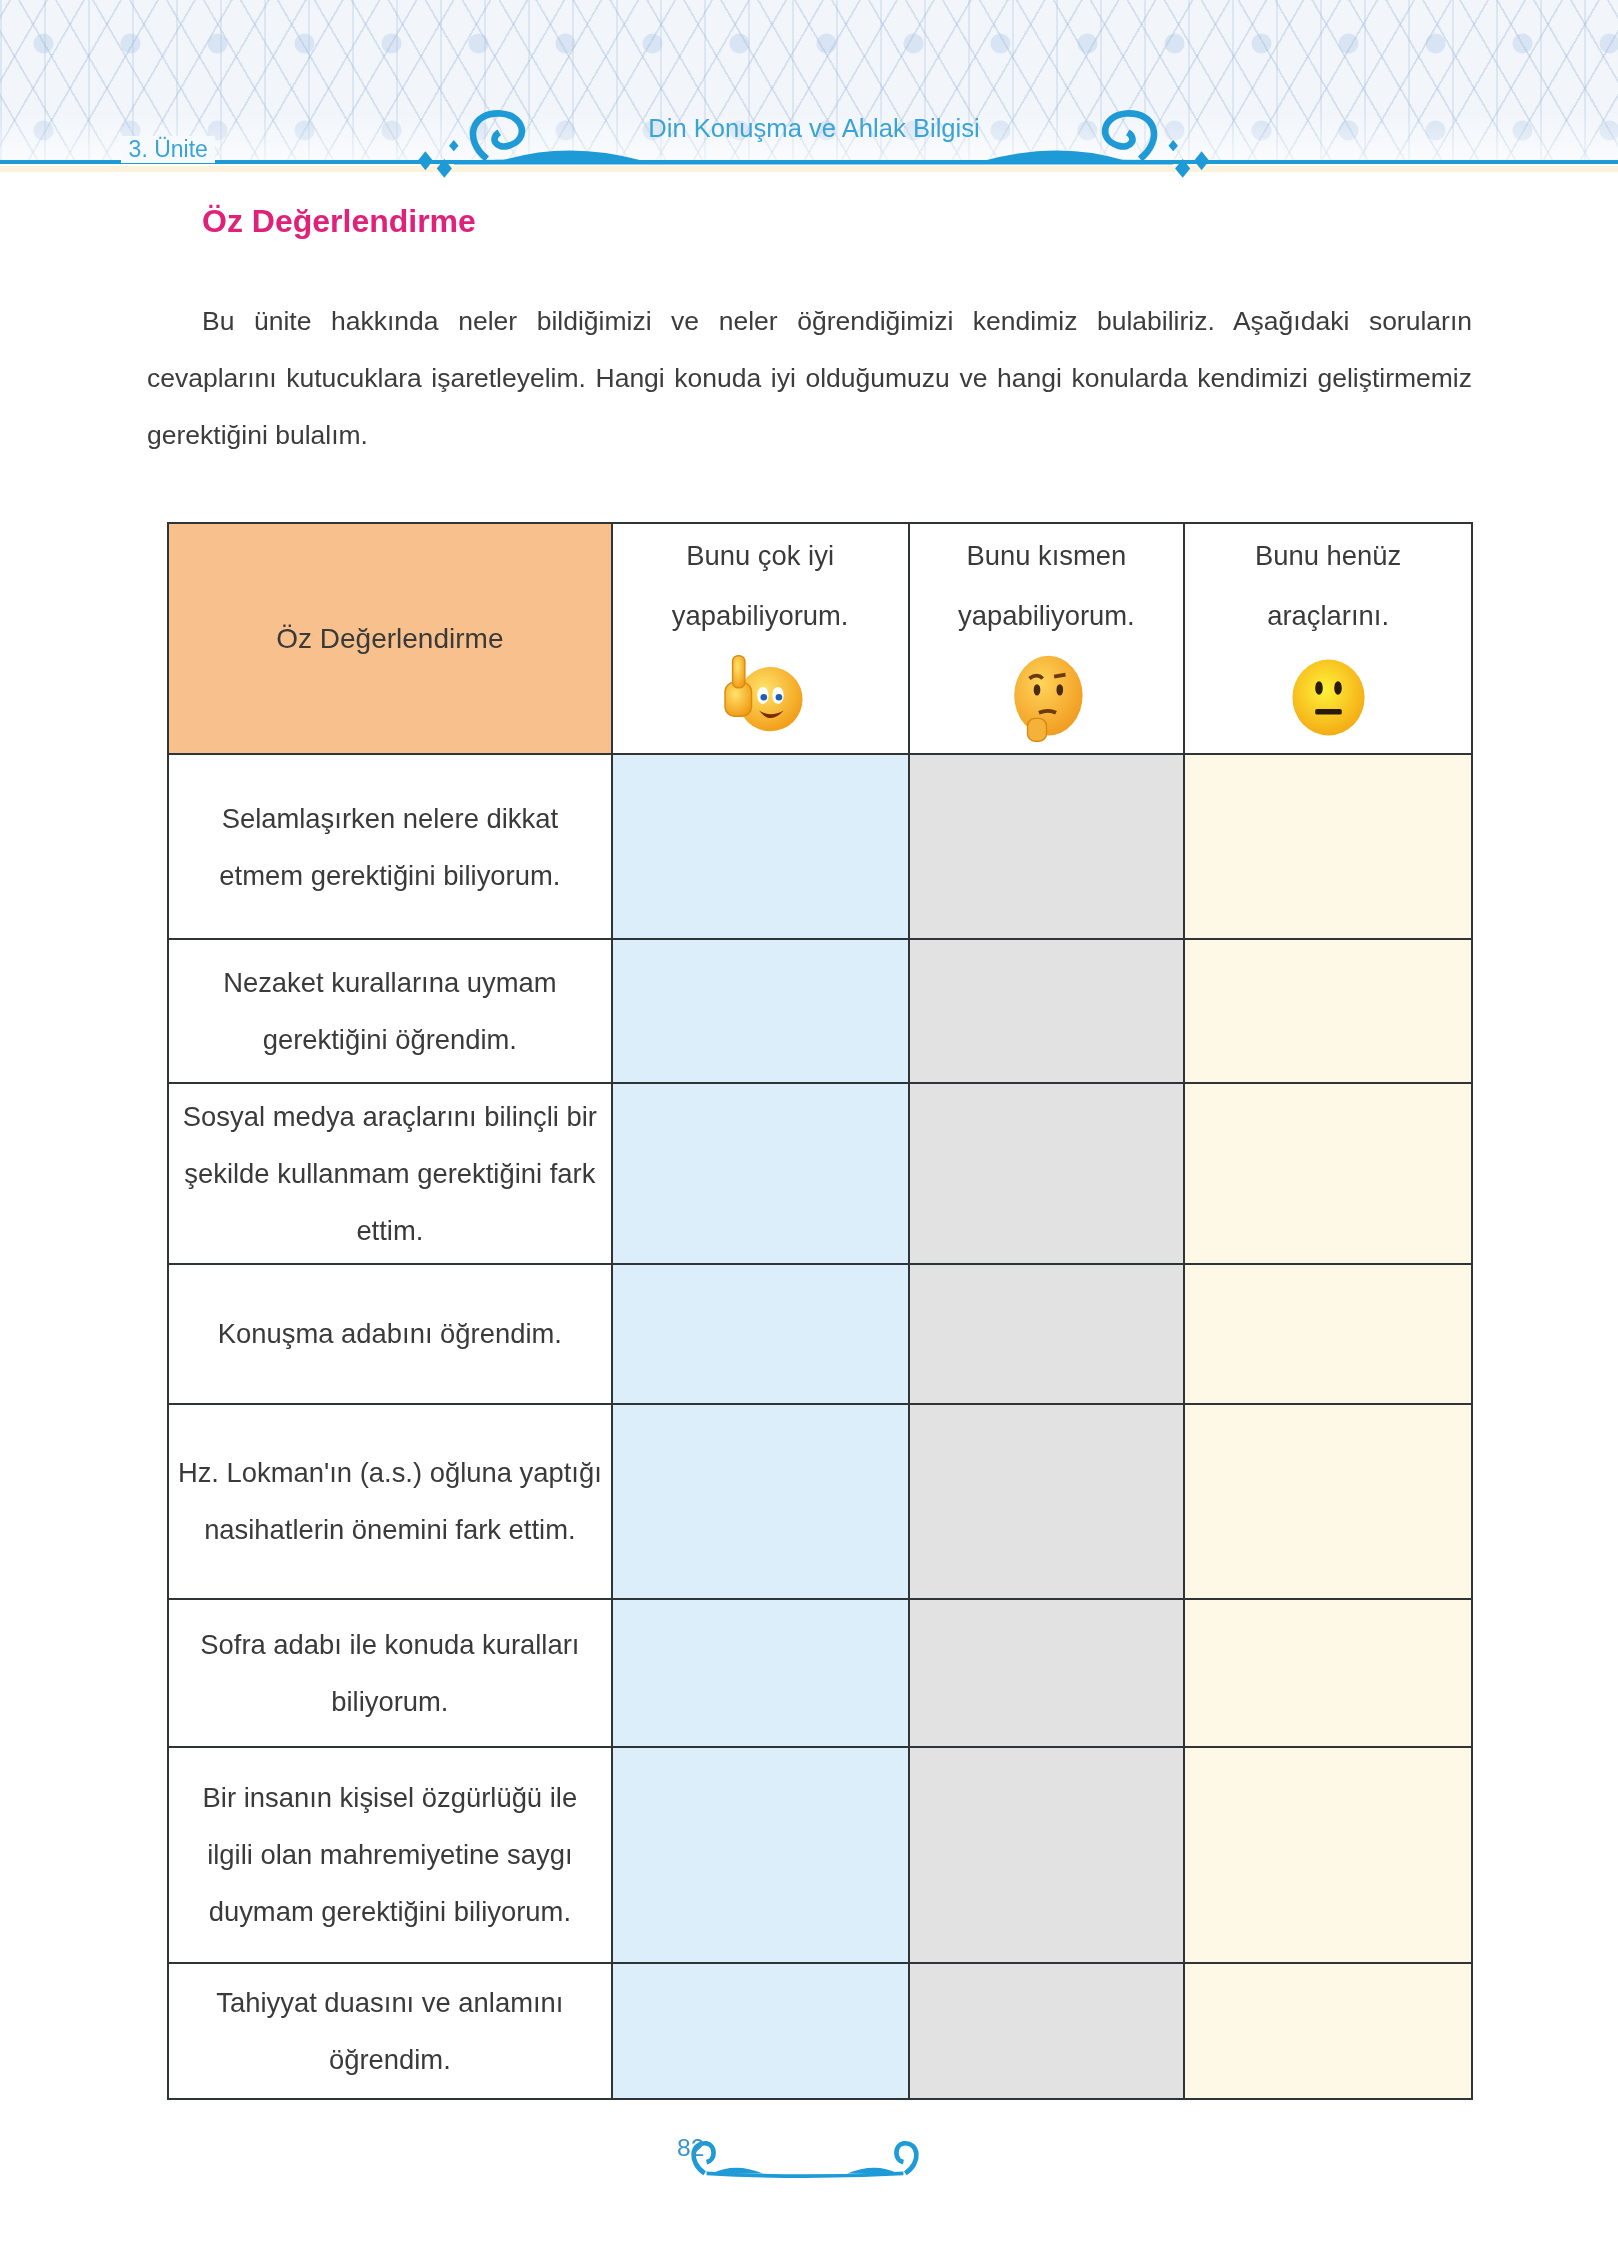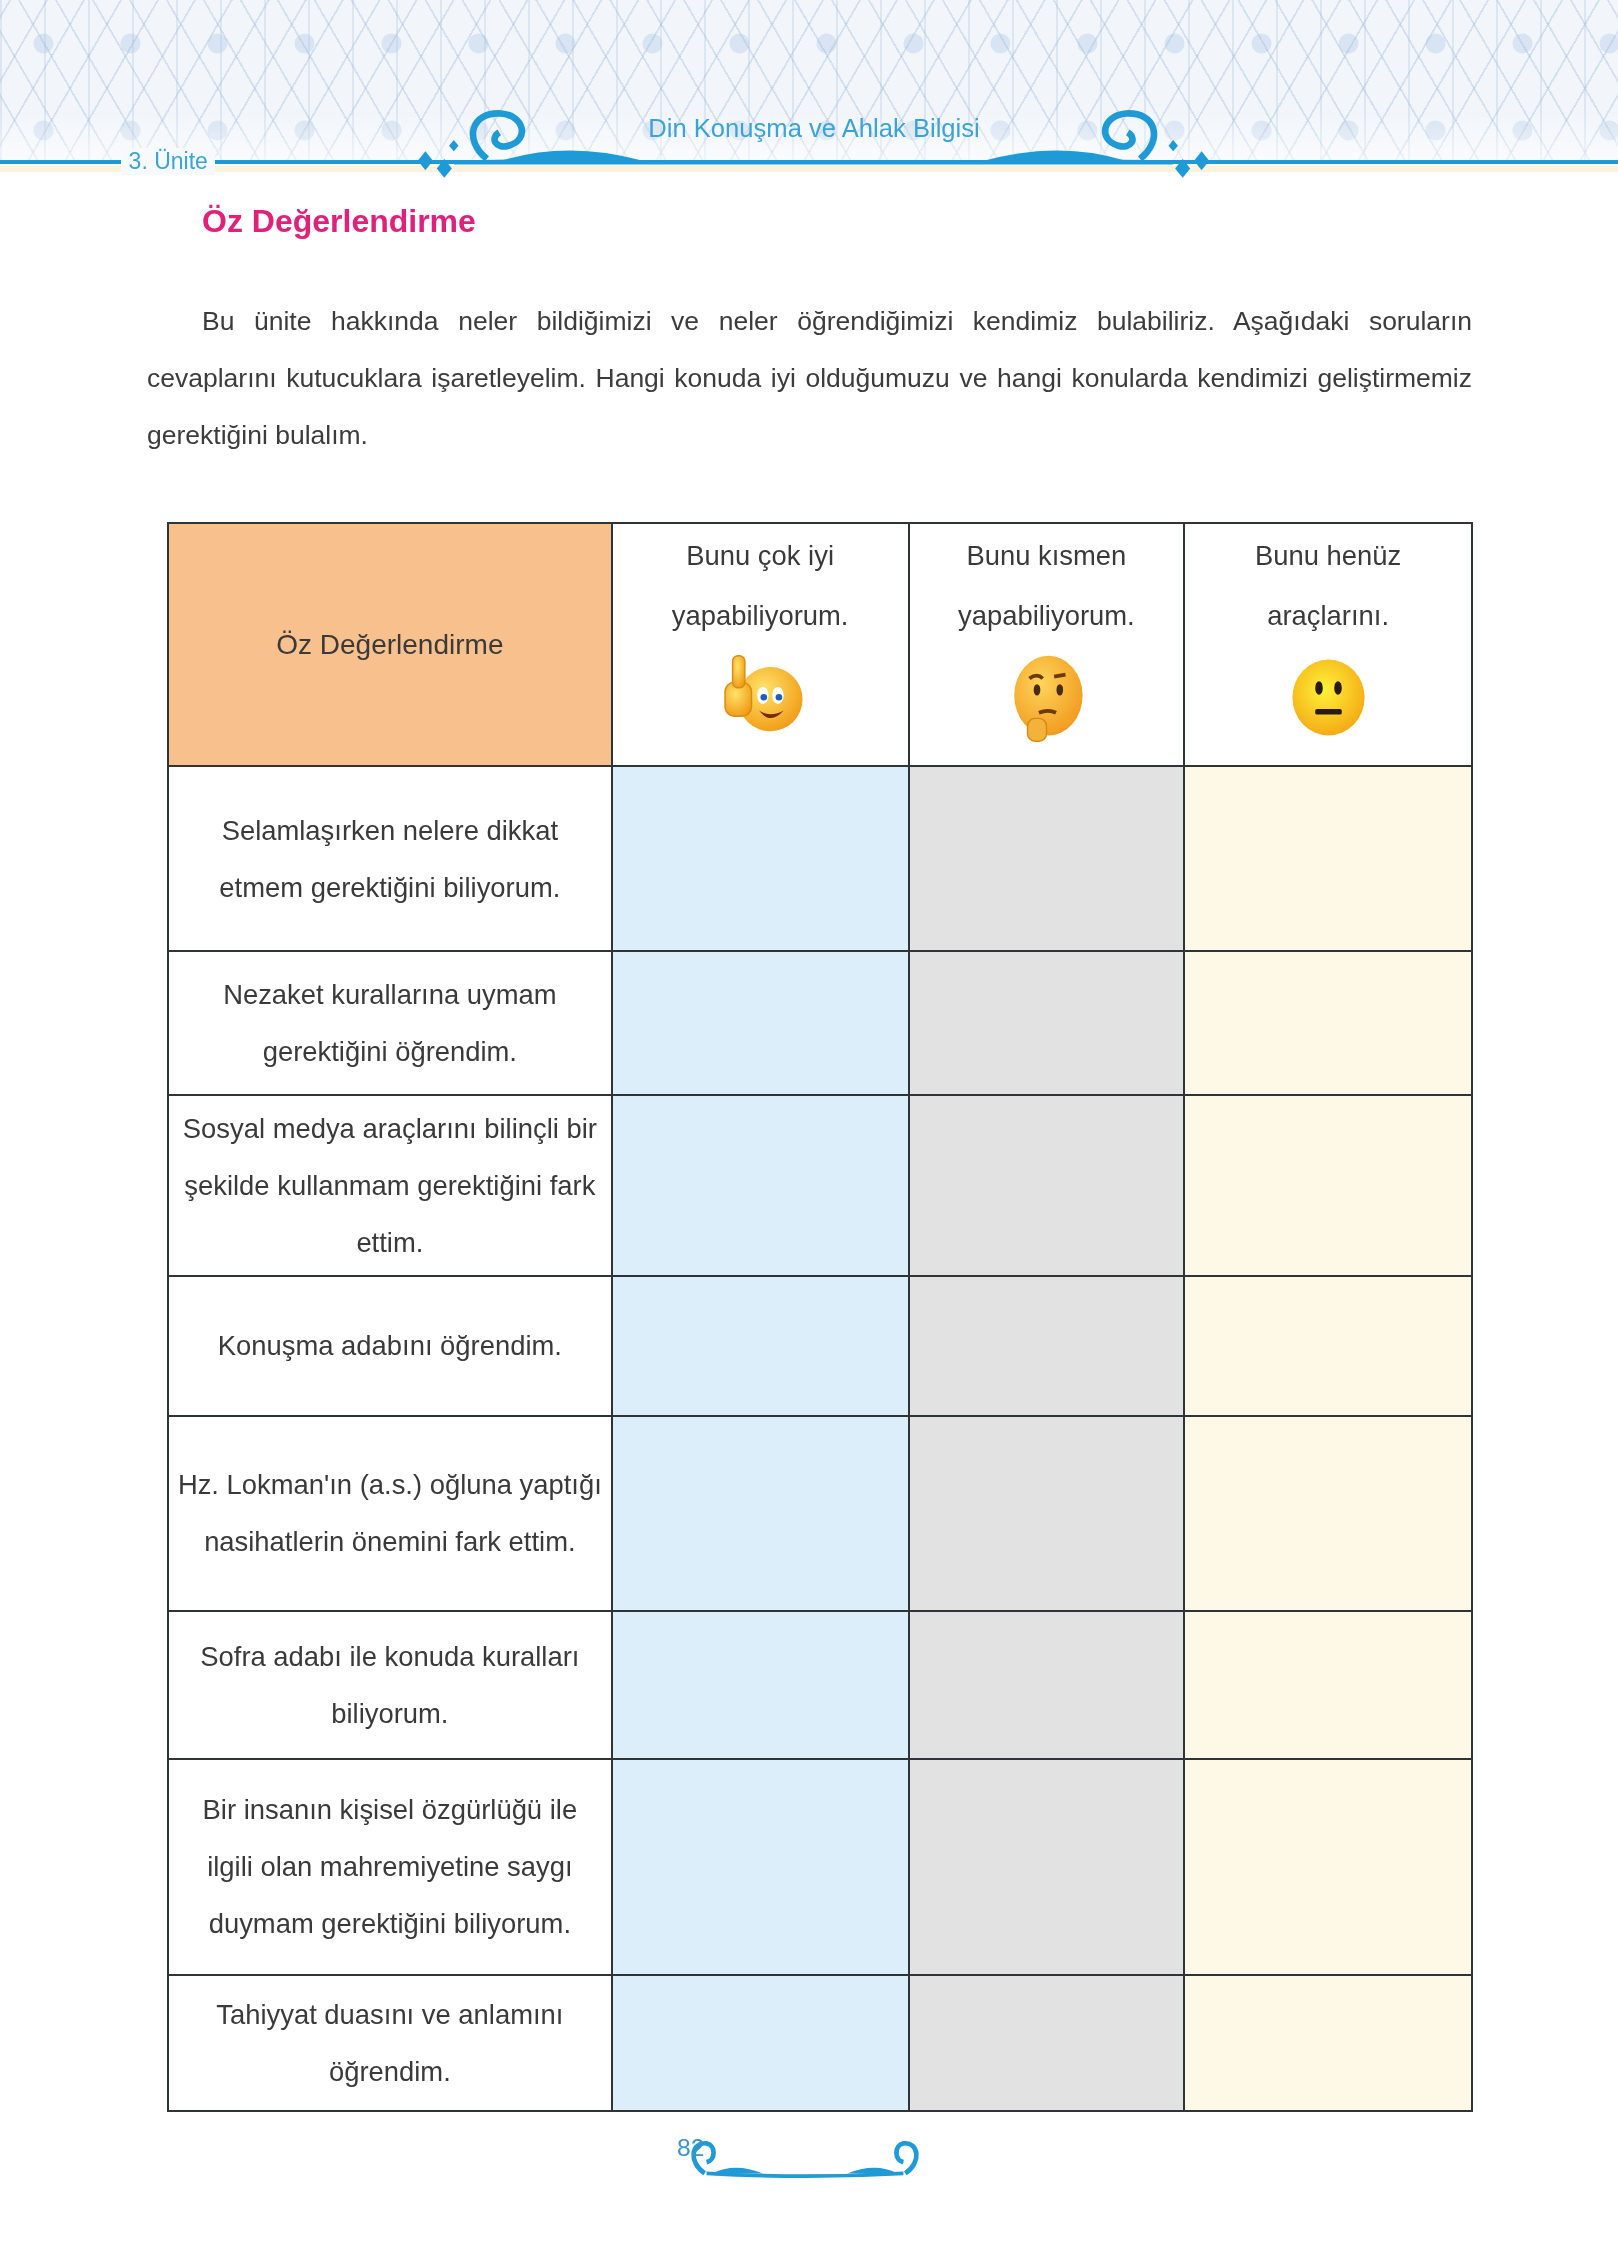--- a/index.html
+++ b/index.html
@@ -22,21 +22,21 @@
     position: absolute; left: 0; top: 114px; width: 1618px; height: 57px;
     background: linear-gradient(to bottom, rgba(255,255,255,0) 0%, rgba(255,255,255,0.7) 100%);
   }
   .header-line {
     position: absolute; left: 0; top: 160px; width: 1618px; height: 3.8px; background: #1e9ad6;
   }
   .header-line2 {
     position: absolute; left: 0; top: 166px; width: 1618px; height: 5.7px; background: #fdf3dc;
   }
   .unit-label {
-    position: absolute; left: 121px; top: 148px; padding: 0 7.6px; background: #f6fafd;
+    position: absolute; left: 121px; top: 136px; padding: 0 7.6px; background: #f6fafd;
     color: #3aa3d8; font-size: 23px;
   }
   .ornament {
     position: absolute; left: 397px; top: 102px; width: 833px; height: 76px;
   }
   .subject-title {
     position: absolute; left: 620px; top: 114px; width: 388px; text-align: center;
     color: #3aa3d8; font-size: 25.6px;
   }
   
@@ -48,21 +48,21 @@
     position: absolute; left: 147px; top: 293px; width: 1325px;
     font-size: 26.5px; line-height: 57px; color: #3c3c3c; text-align: justify;
   }
   .intro p { margin: 0; text-indent: 55px; }
   
   .table {
     position: absolute; left: 167px; top: 522px; width: 1306px;
     border-collapse: collapse; table-layout: fixed;
   }
   .table td, .table th {
-    border: 2.8px solid #2f3436; padding: 6px; vertical-align: middle; text-align: center;
+    border: 2.8px solid #2f3436; padding: 0; vertical-align: middle; text-align: center;
   }
   .table th { font-weight: normal; }
   .col-q { width: 441px; }
   .col-a { width: 295px; }
   .col-b { width: 274px; }
   .col-c { width: 286px; }
   .head-q { background: #f7c08d; font-size: 28px; color: #3a3a3a; height: 229px; }
   .head-opt { background: #ffffff; font-size: 27.4px; color: #3a3a3a; line-height: 64px; vertical-align: top !important; padding-top: 0 !important; }
   .head-opt .lbl { display: block; }
   .emoji-wrap { display: flex; justify-content: center; margin-top: 1.9px; }

